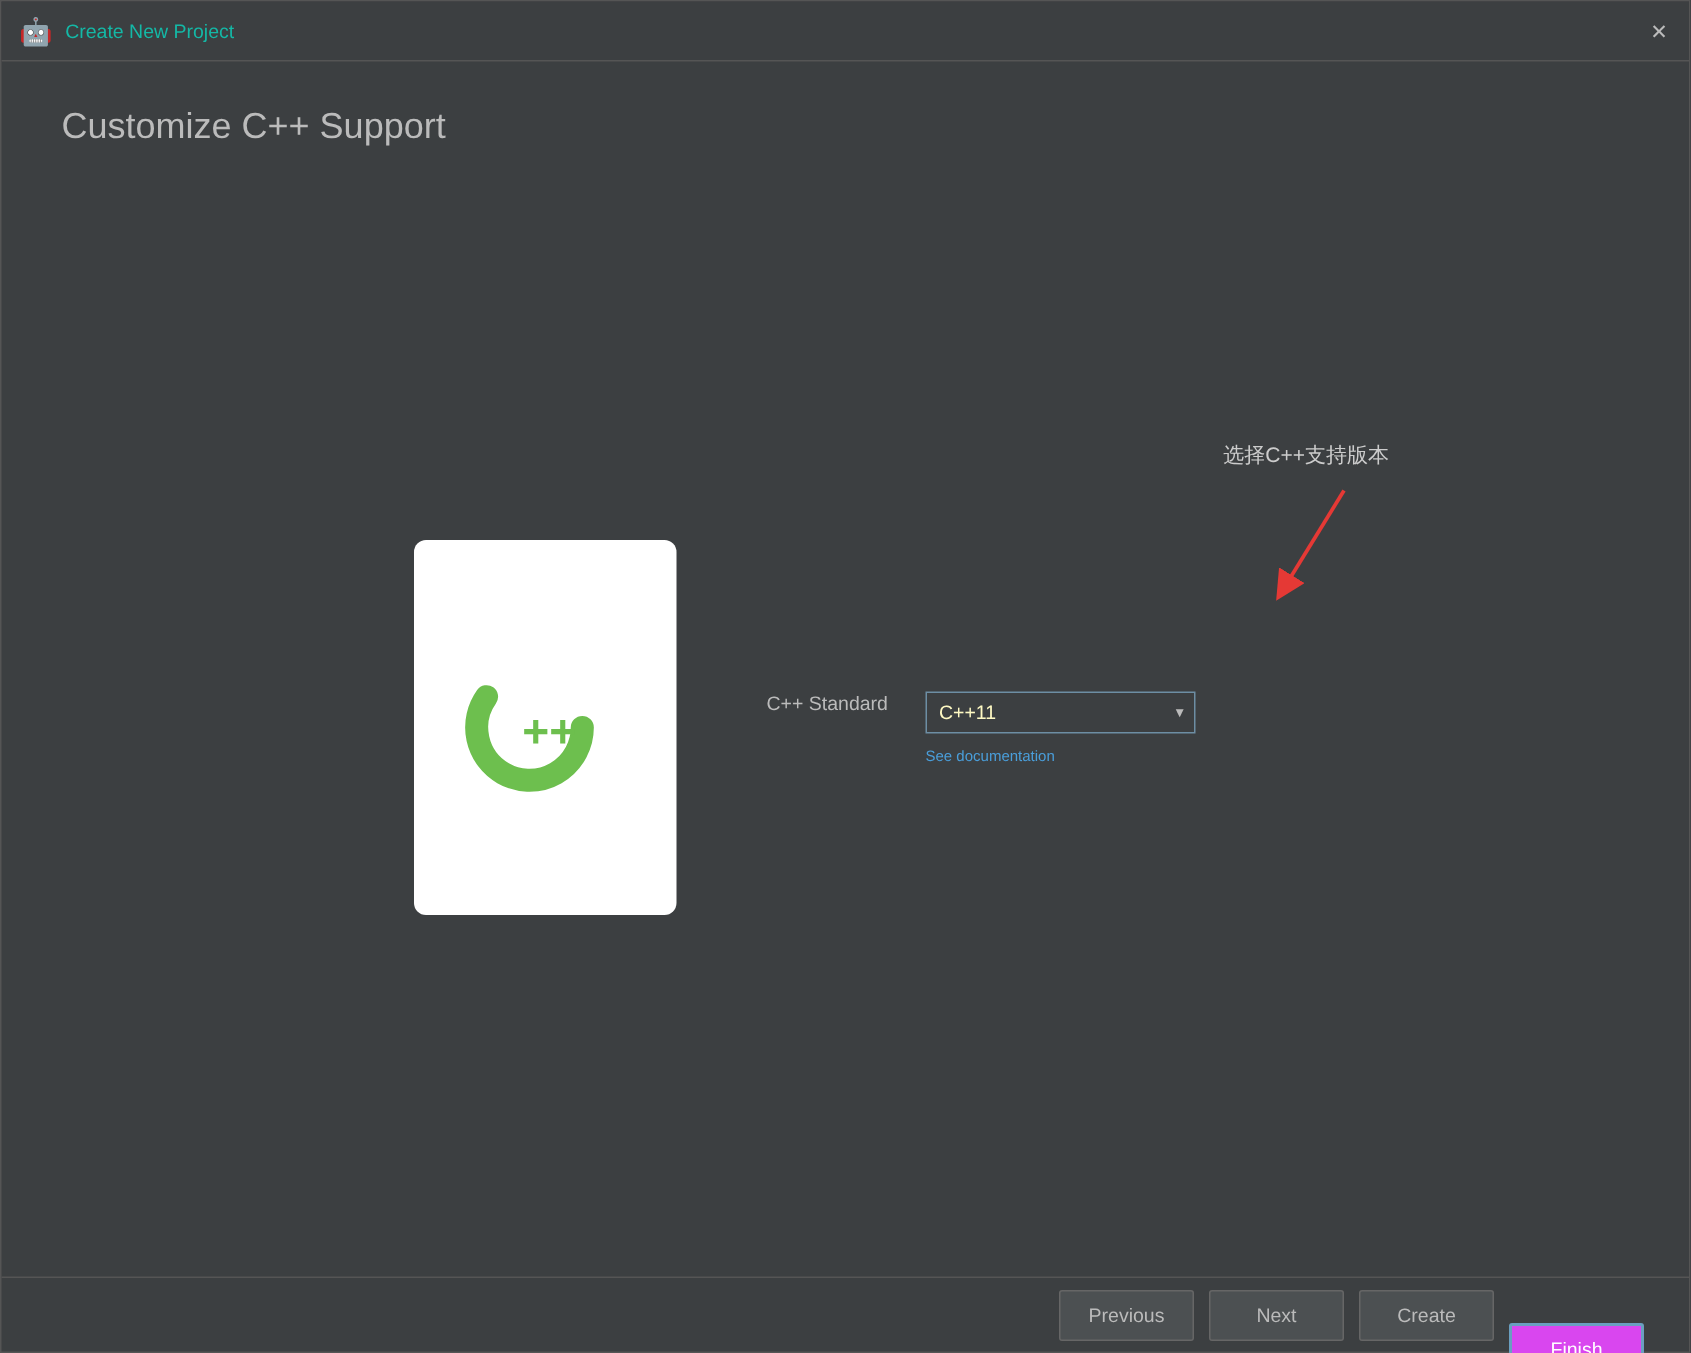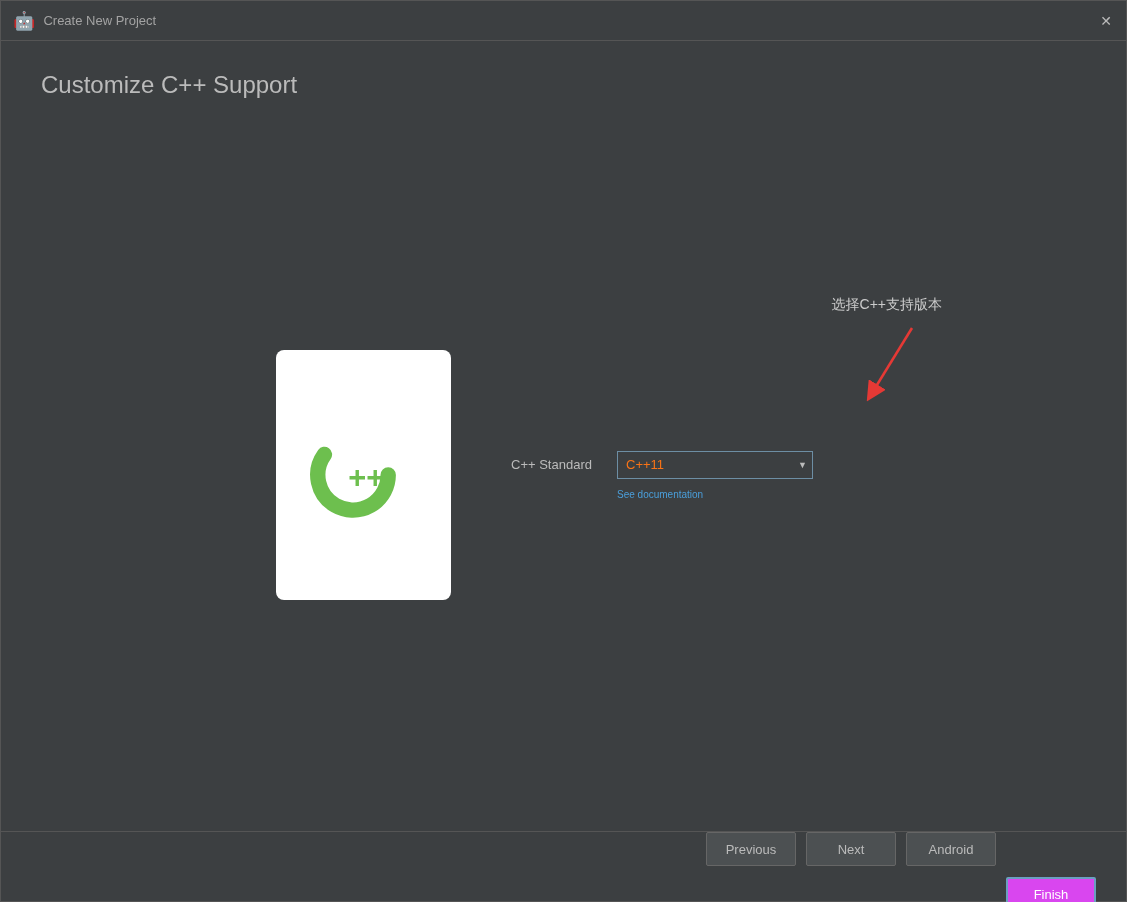--- a/index.html
+++ b/index.html
@@ -33,21 +33,21 @@
       flex-shrink: 0;
     }
 
     .title-bar-left {
       display: flex;
       align-items: center;
       gap: 8px;
     }
 
     .title-text {
-      color: #a3a3a3;
+      color: #14b8a6;
       font-size: 13px;
     }
 
     .close-btn {
       width: 16px;
       height: 16px;
       display: flex;
       align-items: center;
       justify-content: center;
       color: #bbbbbb;
@@ -102,42 +102,41 @@
 
     .form-area {
       display: flex;
       flex-direction: column;
       gap: 10px;
       min-width: 340px;
     }
 
     .form-row {
       display: flex;
-      align-items: center;
       gap: 16px;
     }
 
     .form-label {
       color: #bbbbbb;
       font-size: 13px;
       white-space: nowrap;
       min-width: 90px;
     }
 
     .form-select {
       background: #3c3f41;
       border: 1px solid #6d8ea4;
-      color: #f97316;
+      color: #fef9c3;
       font-size: 13px;
       padding: 4px 24px 4px 8px;
       height: 28px;
       appearance: none;
       -webkit-appearance: none;
       cursor: pointer;
-      width: 196px;
+      width: 180px;
       position: relative;
     }
 
     .select-wrapper {
       position: relative;
       display: inline-block;
     }
 
     .select-wrapper::after {
       content: '▼';
@@ -158,22 +157,23 @@
 
     .form-link {
       color: #4a9eda;
       font-size: 10px;
       margin-left: 106px;
       cursor: pointer;
       text-decoration: none;
     }
 
     .footer {
-      height: 70px;
-      display: flex;
+      height: 50px;
+      display: flex;
+      align-items: center;
       justify-content: flex-end;
       padding: 0 30px;
       gap: 10px;
       border-top: 1px solid #555;
       flex-shrink: 0;
     }
 
     .btn {
       height: 34px;
       min-width: 90px;
@@ -237,32 +237,32 @@
               <option>C++14</option>
               <option>C++17</option>
             </select>
           </div>
         </div>
         <a class="form-link" href="#">See documentation</a>
       </div>
     </div>
   </div>
 
-  <div style="position:absolute; top:295px; right:185px;">
+  <div style="position:absolute; top:295px; right:201px;">
     <span style="color:#cccccc; font-size:14px;">选择C++支持版本</span>
     
     <svg width="80" height="90" style="display:block; margin-top:4px; margin-left:30px;">
       <defs>
         <marker id="arrowhead" markerWidth="8" markerHeight="8" refX="4" refY="4" orient="auto">
           <polygon points="0 0, 8 4, 0 8" fill="#e53935"></polygon>
         </marker>
       </defs>
       <line x1="50" y1="10" x2="10" y2="75" stroke="#e53935" stroke-width="2.5" marker-end="url(#arrowhead)"></line>
     </svg>
   </div>
 
   <div class="footer">
     <button class="btn btn-default">Previous</button>
     <button class="btn btn-default">Next</button>
-    <button class="btn btn-default">Android</button>
+    <button class="btn btn-default">Create</button>
     <button class="btn btn-primary">Finish</button>
   </div>
 </div>
 
 </body></html>

